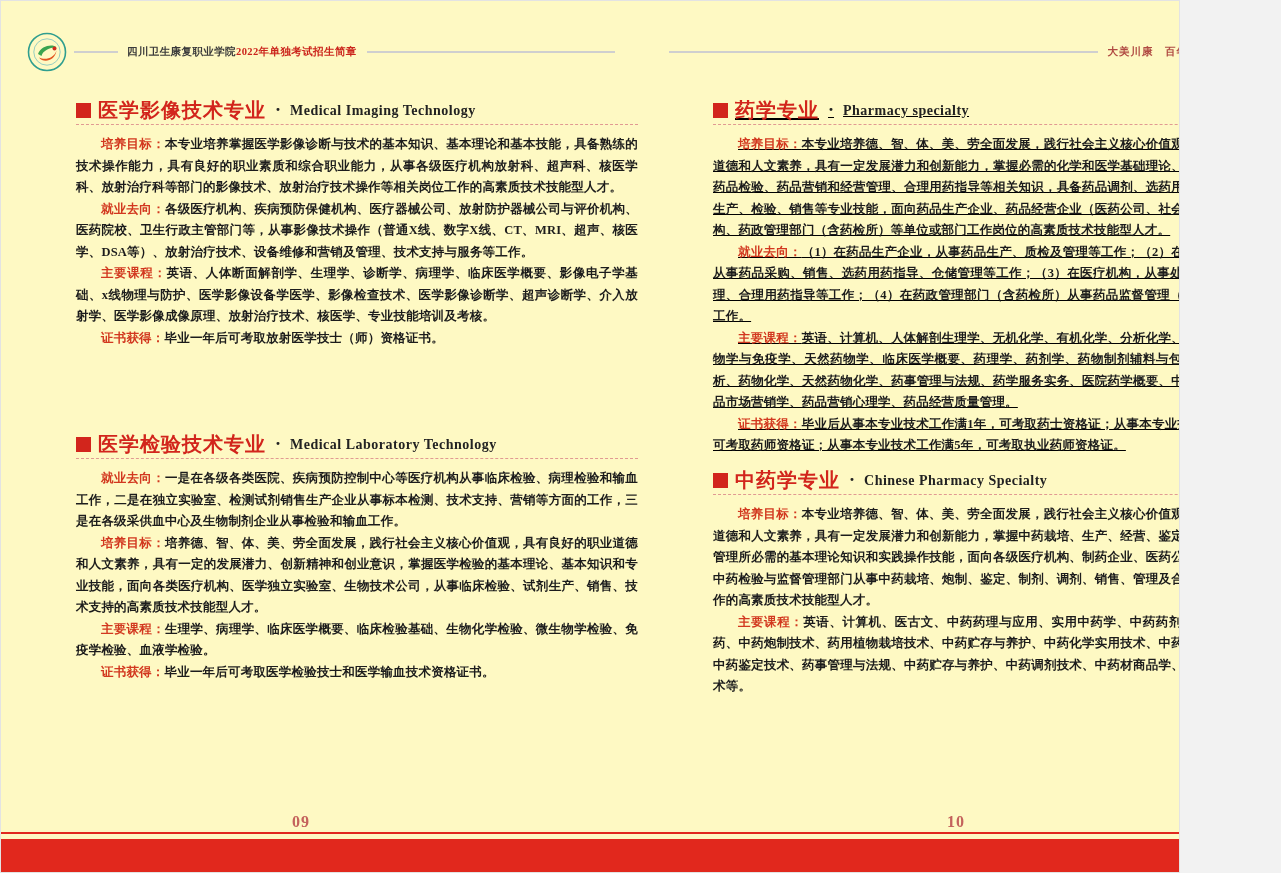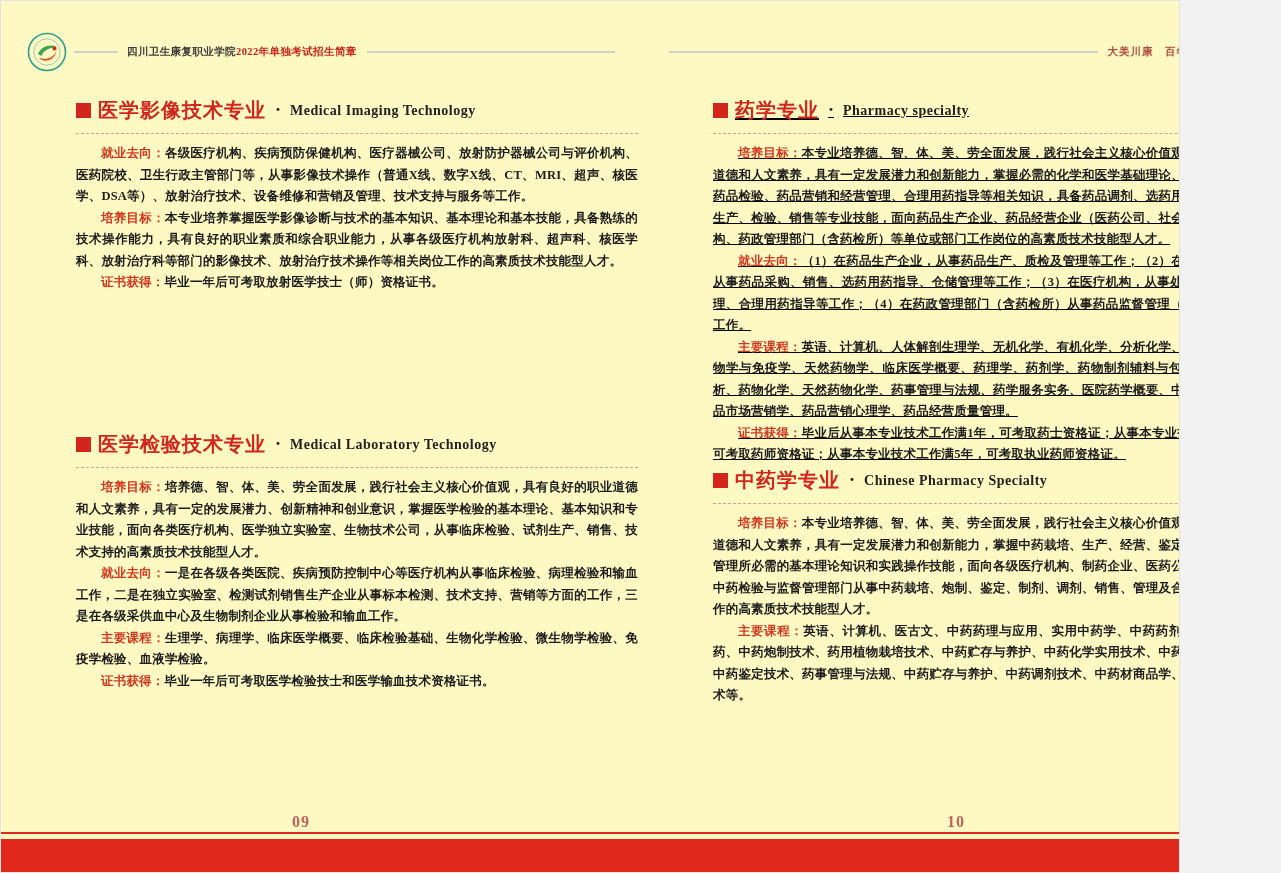--- a/index.html
+++ b/index.html
@@ -23,21 +23,21 @@
   .head-title .yr{color:#cb241b;}
   .header-right{
     position:absolute;left:668px;top:30px;width:588px;height:42px;
     display:flex;align-items:center;
   }
   .motto{font-size:10.5px;font-weight:bold;color:#b04a42;white-space:nowrap;letter-spacing:1px;}
   
   .major{position:absolute;width:562px;}
   .sec-title{
     margin:0 0 9px 0;display:flex;align-items:center;
-    border-bottom:1px dashed #e09a93;padding-bottom:9px;
+    border-bottom:1px dashed #e09a93;
   }
   .sq{width:15px;height:15px;background:#d2251c;margin-right:7px;flex:0 0 auto;}
   .sec-title .zh{font-size:20px;font-weight:bold;color:#d2251c;letter-spacing:1px;white-space:nowrap;}
   .sec-title .dot{font-size:18px;color:#222;margin:0 9px;font-weight:bold;}
   .sec-title .en{font-size:14px;color:#222;letter-spacing:.5px;white-space:nowrap;}
   .para{
     margin:0;text-indent:2em;text-align:justify;
     font-size:12.5px;line-height:21.5px;font-weight:bold;color:#1c1c1c;
     letter-spacing:.2px;
   }
@@ -73,34 +73,35 @@
     <div class="hline hl-d"></div>
   </div>
 
   <section class="major" style="left:75px;top:96px;">
     <h2 class="sec-title">
       <span class="sq"></span>
       <span class="zh">医学影像技术专业</span>
       <span class="dot">·</span>
       <span class="en">Medical Imaging Technology</span>
     </h2>
+    <p class="para"><span class="lbl">培养目标：</span><span>本专业培养掌握医学影像诊断与技术的基本知识、基本理论和基本技能，具备熟练的技术操作能力，具有良好的职业素质和综合职业能力，从事各级医疗机构放射科、超声科、核医学科、放射治疗科等部门的影像技术、放射治疗技术操作等相关岗位工作的高素质技术技能型人才。</span></p>
     <p class="para"><span class="lbl">就业去向：</span><span>各级医疗机构、疾病预防保健机构、医疗器械公司、放射防护器械公司与评价机构、医药院校、卫生行政主管部门等，从事影像技术操作（普通X线、数字X线、CT、MRI、超声、核医学、DSA等）、放射治疗技术、设备维修和营销及管理、技术支持与服务等工作。</span></p>
-    <p class="para"><span class="lbl">培养目标：</span><span>本专业培养掌握医学影像诊断与技术的基本知识、基本理论和基本技能，具备熟练的技术操作能力，具有良好的职业素质和综合职业能力，从事各级医疗机构放射科、超声科、核医学科、放射治疗科等部门的影像技术、放射治疗技术操作等相关岗位工作的高素质技术技能型人才。</span></p>
+    <p class="para"><span class="lbl">主要课程：</span><span>英语、人体断面解剖学、生理学、诊断学、病理学、临床医学概要、影像电子学基础、x线物理与防护、医学影像设备学医学、影像检查技术、医学影像诊断学、超声诊断学、介入放射学、医学影像成像原理、放射治疗技术、核医学、专业技能培训及考核。</span></p>
     <p class="para"><span class="lbl">证书获得：</span><span>毕业一年后可考取放射医学技士（师）资格证书。</span></p>
   </section>
 
   <section class="major" style="left:75px;top:430px;">
     <h2 class="sec-title">
       <span class="sq"></span>
       <span class="zh">医学检验技术专业</span>
       <span class="dot">·</span>
       <span class="en">Medical Laboratory Technology</span>
     </h2>
+    <p class="para"><span class="lbl">就业去向：</span><span>一是在各级各类医院、疾病预防控制中心等医疗机构从事临床检验、病理检验和输血工作，二是在独立实验室、检测试剂销售生产企业从事标本检测、技术支持、营销等方面的工作，三是在各级采供血中心及生物制剂企业从事检验和输血工作。</span></p>
     <p class="para"><span class="lbl">培养目标：</span><span>培养德、智、体、美、劳全面发展，践行社会主义核心价值观，具有良好的职业道德和人文素养，具有一定的发展潜力、创新精神和创业意识，掌握医学检验的基本理论、基本知识和专业技能，面向各类医疗机构、医学独立实验室、生物技术公司，从事临床检验、试剂生产、销售、技术支持的高素质技术技能型人才。</span></p>
-    <p class="para"><span class="lbl">就业去向：</span><span>一是在各级各类医院、疾病预防控制中心等医疗机构从事临床检验、病理检验和输血工作，二是在独立实验室、检测试剂销售生产企业从事标本检测、技术支持、营销等方面的工作，三是在各级采供血中心及生物制剂企业从事检验和输血工作。</span></p>
     <p class="para"><span class="lbl">主要课程：</span><span>生理学、病理学、临床医学概要、临床检验基础、生物化学检验、微生物学检验、免疫学检验、血液学检验。</span></p>
     <p class="para"><span class="lbl">证书获得：</span><span>毕业一年后可考取医学检验技士和医学输血技术资格证书。</span></p>
   </section>
 
   <section class="major" style="left:712px;top:96px;width:560px;text-decoration:underline;">
     <h2 class="sec-title">
       <span class="sq"></span>
       <span class="zh">药学专业</span>
       <span class="dot">·</span>
       <span class="en">Pharmacy specialty</span>

